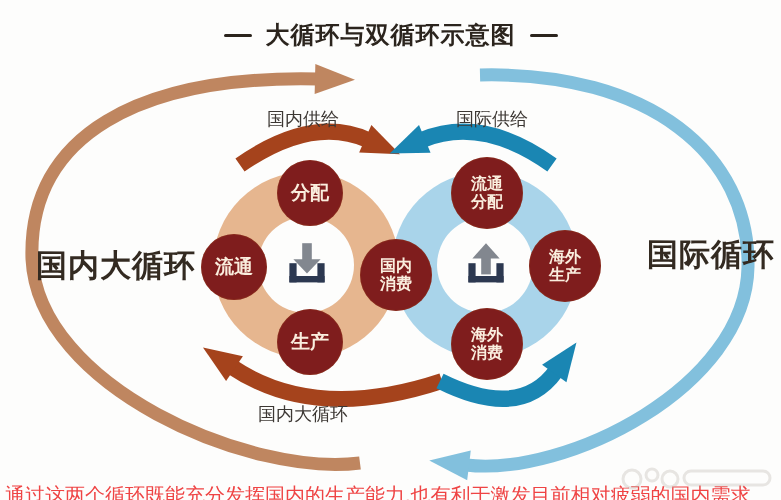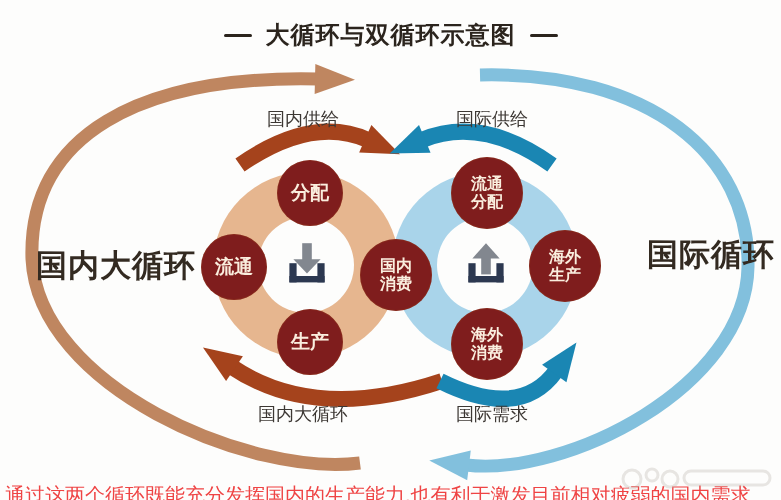--- a/index.html
+++ b/index.html
@@ -63,21 +63,20 @@
 
   <div class="title-row">
     <span class="tline"></span>
     <h1 class="title">大循环与双循环示意图</h1>
     <span class="tline"></span>
   </div>
 
   <div class="lbl" style="left:492px;top:104px;">国际供给</div>
   <div class="lbl" style="left:303px;top:104px;">国内供给</div>
   <div class="lbl" style="left:303px;top:399px;">国内大循环</div>
-  <div class="lbl" style="left:492px;top:399px;">国际需求</div>
 
   <div class="side-lbl" style="left:116px;top:251px;">国内大循环</div>
   <div class="side-lbl" style="left:711px;top:240px;">国际循环</div>
 
   <div class="node one" style="left:277px;top:145px;">
     <span>分配</span>
   </div>
   <div class="node one" style="left:201px;top:219px;">
     <span>流通</span>
   </div>

